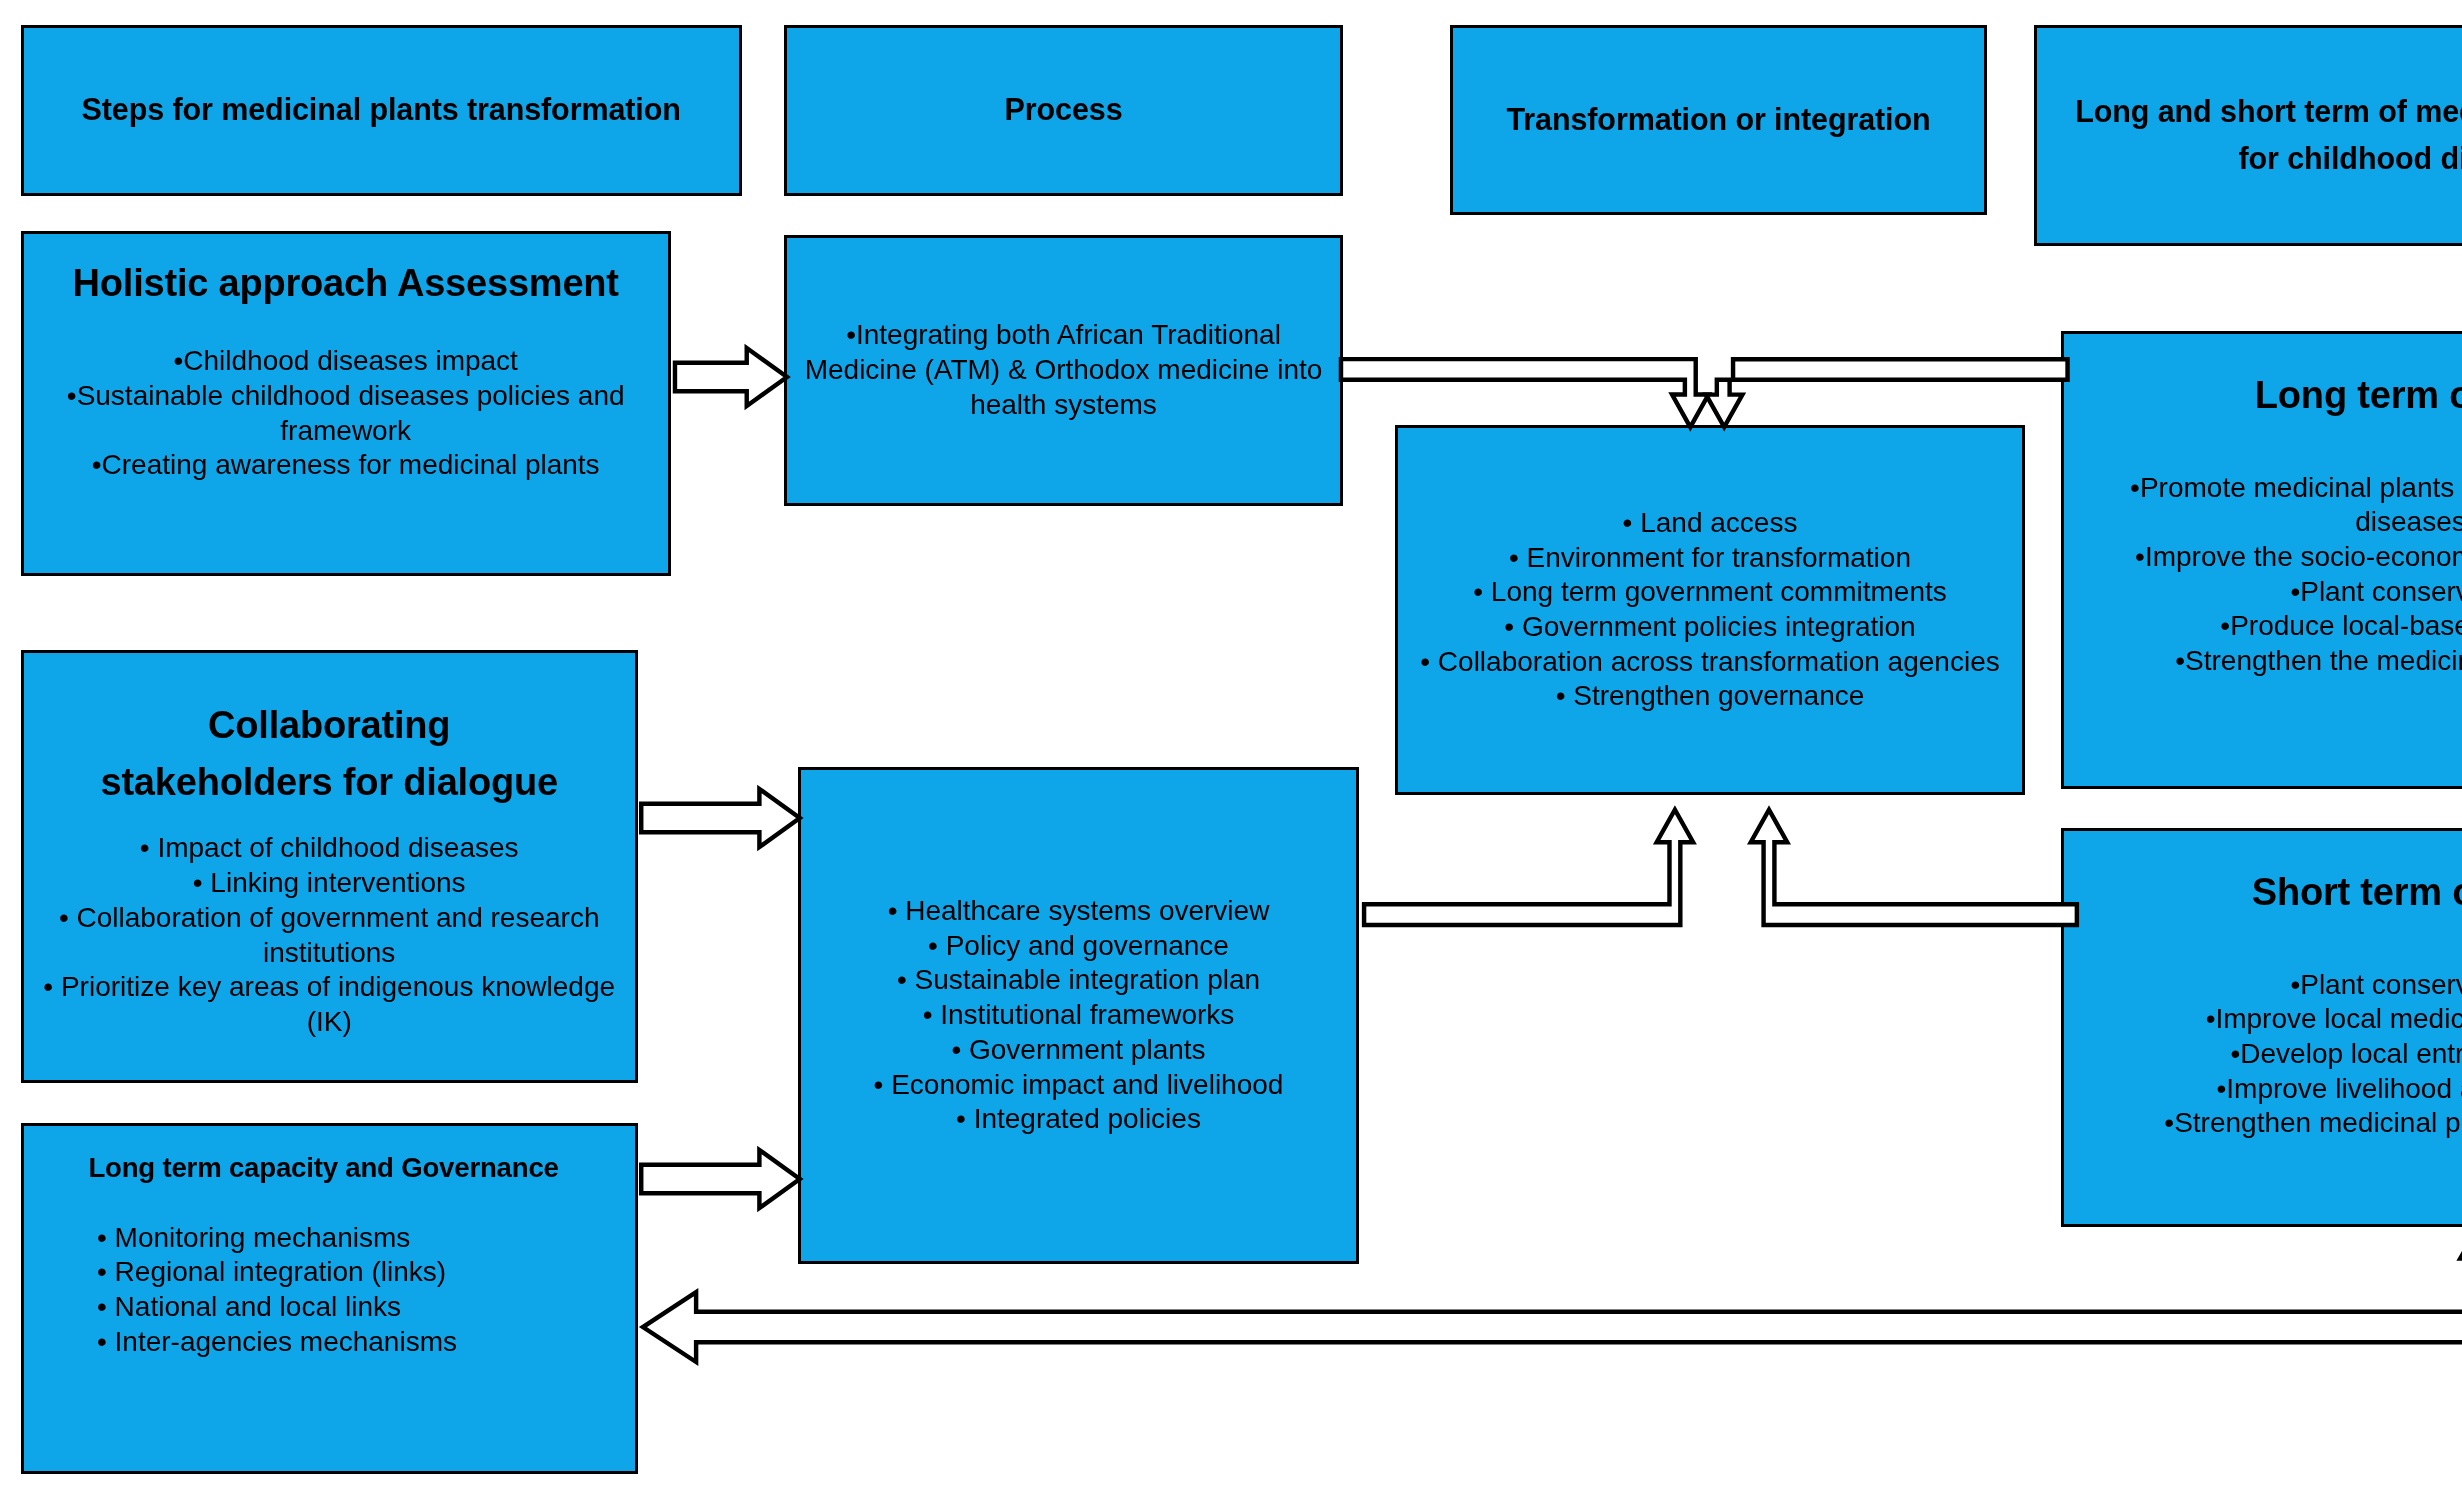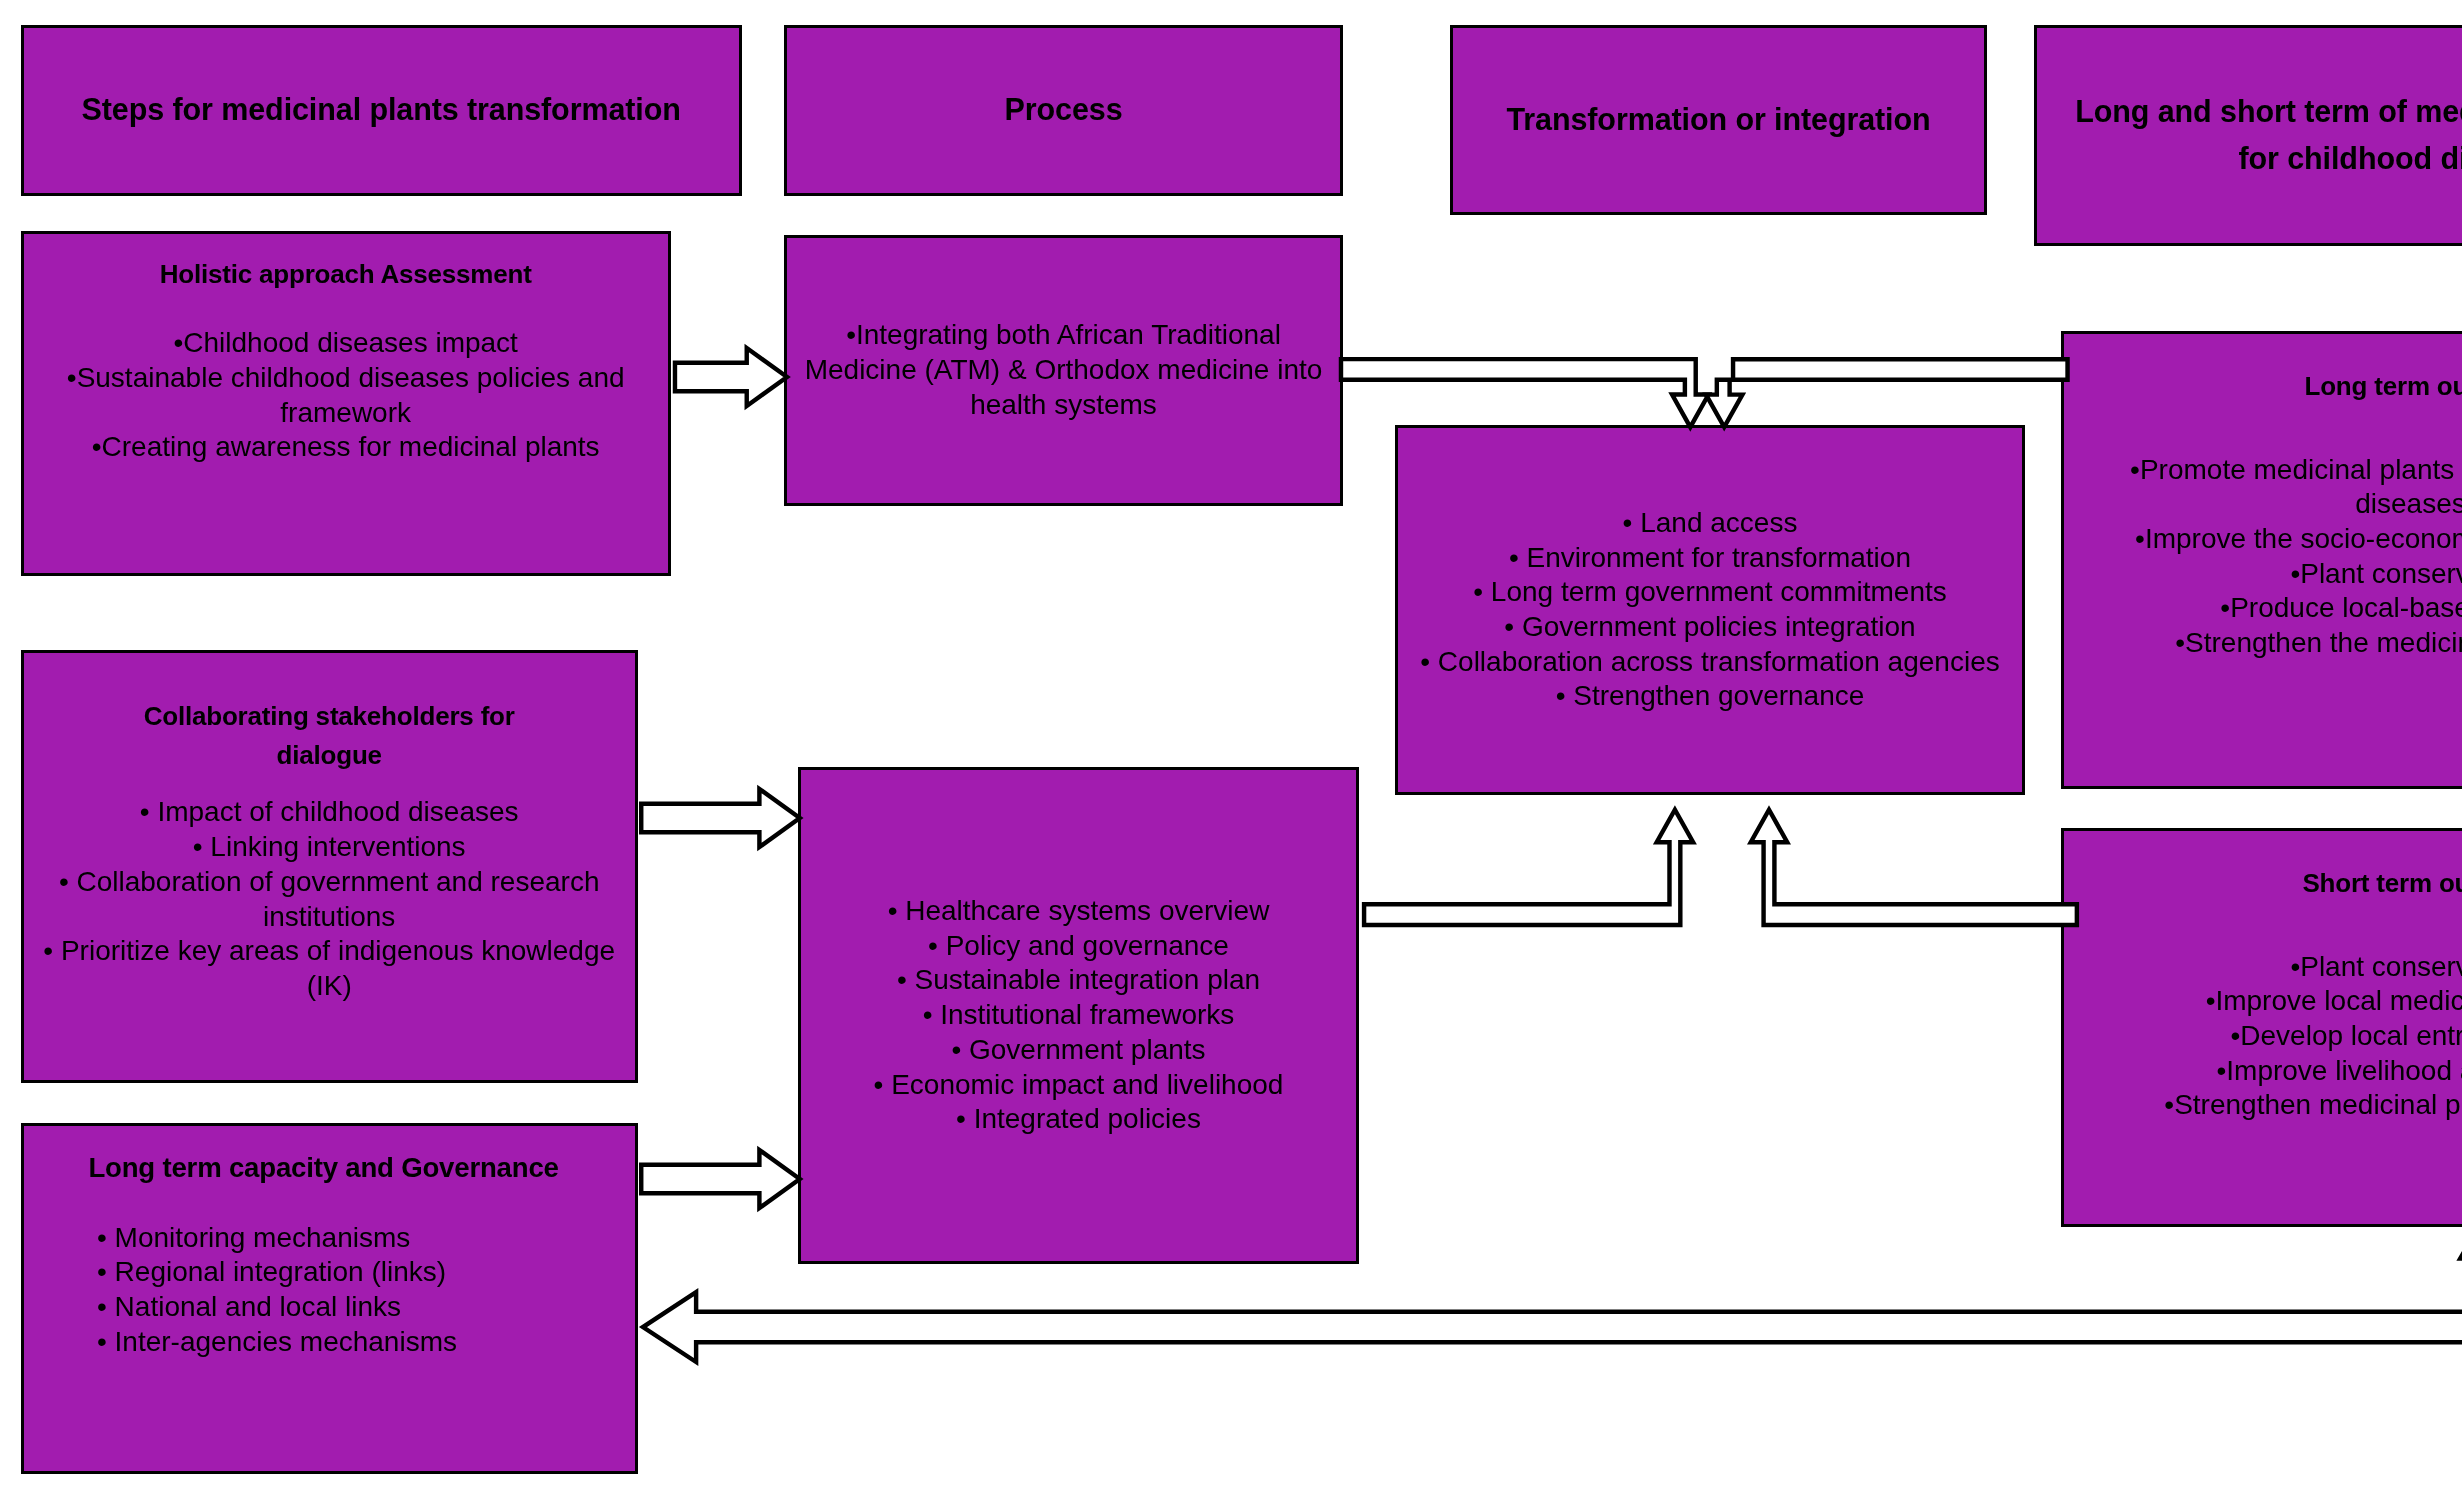--- a/index.html
+++ b/index.html
@@ -16,37 +16,37 @@
     position: relative;
     width: 2789px;
     height: 1493px;
     background: #ffffff;
     overflow: hidden;
   }
   .box {
     position: absolute;
     box-sizing: border-box;
     border: 3.4px solid #000000;
-    background: #a21caf;
+    background: #0ea5e9;
     display: flex;
     flex-direction: column;
     justify-content: center;
     align-items: center;
     text-align: center;
   }
   .hdr-title {
     font-weight: bold;
     font-size: 30.5px;
     line-height: 1.55;
     letter-spacing: -0.1px;
     padding: 0 16.7px;
   }
   .box-title {
     font-weight: bold;
-    font-size: 26px;
+    font-size: 38px;
     line-height: 1.5;
     letter-spacing: -0.2px;
     padding: 0 12.8px;
   }
   .box-title.small {
     font-size: 27.6px;
   }
   ul.bullets {
     list-style: none;
     margin: 0;

